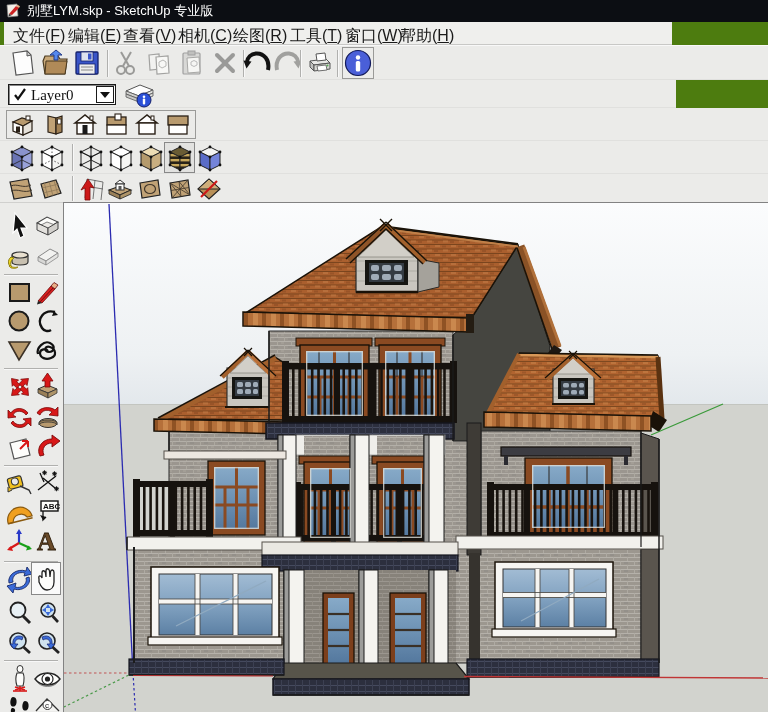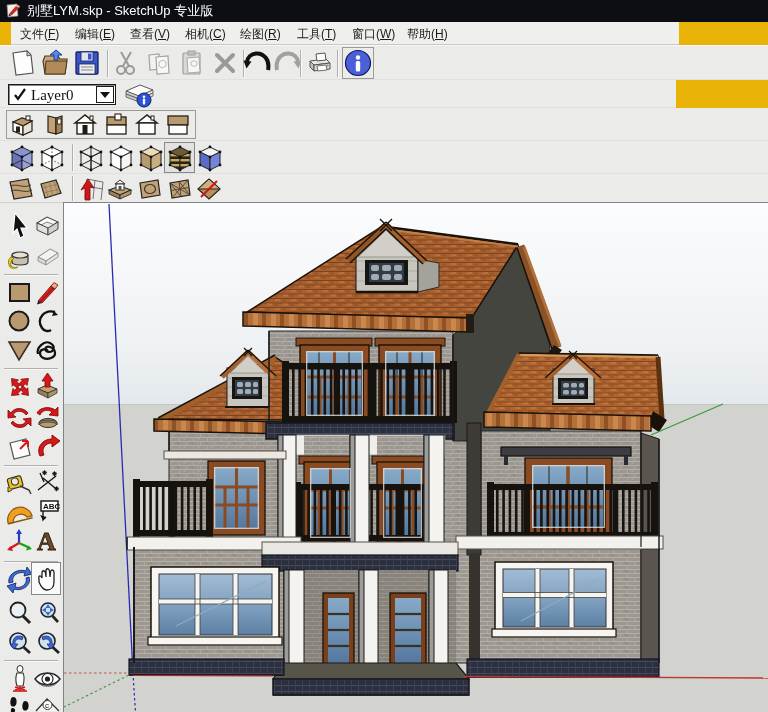--- a/index.html
+++ b/index.html
@@ -1,19 +1,19 @@
 <!DOCTYPE html>
 <html><head><meta charset="utf-8">
 <style>
 *{margin:0;padding:0;box-sizing:border-box}
 html,body{width:768px;height:712px;overflow:hidden}
-.page{position:relative;width:768px;height:712px;background:#eab308;font-family:"Liberation Sans",sans-serif}
+.page{position:relative;width:768px;height:712px;background:#4d7c0f;font-family:"Liberation Sans",sans-serif}
 .titlebar{position:absolute;left:0;top:0;width:768px;height:22px;background:#0c0e13;color:#fff;font-size:13px;line-height:22px}
 .titlebar .txt{position:absolute;left:27px;top:0}
-.menubar{position:absolute;left:11px;top:22px;width:668px;height:23px;background:#efefed;border-bottom:1px solid #c8c8c6;font-size:12px;color:#1a1a1a}
+.menubar{position:absolute;left:4px;top:22px;width:668px;height:23px;background:#efefed;border-bottom:1px solid #c8c8c6;font-size:16px;color:#1a1a1a}
 .menubar span{position:absolute;top:4px}
 .tb{position:absolute;background:#ebebe9}
 .sep{position:absolute;width:2px;background:transparent;border-left:1px solid #b0b0ae;border-right:1px solid #f8f8f8}
 .ic{position:absolute}
 .grp{position:absolute;border:1px solid #9a9a98}
 .canvas{position:absolute;left:63px;top:202px;width:705px;height:510px;border-left:1px solid #828282;border-top:1px solid #828282}
 .lefttb{position:absolute;left:0;top:202px;width:63px;height:510px;background:#ebebe9;border-top:1px solid #d0d0ce}
 .hsep{position:absolute;left:4px;width:54px;height:2px;border-top:1px solid #b0b0ae;border-bottom:1px solid #f8f8f8}
 </style></head>
 <body>

